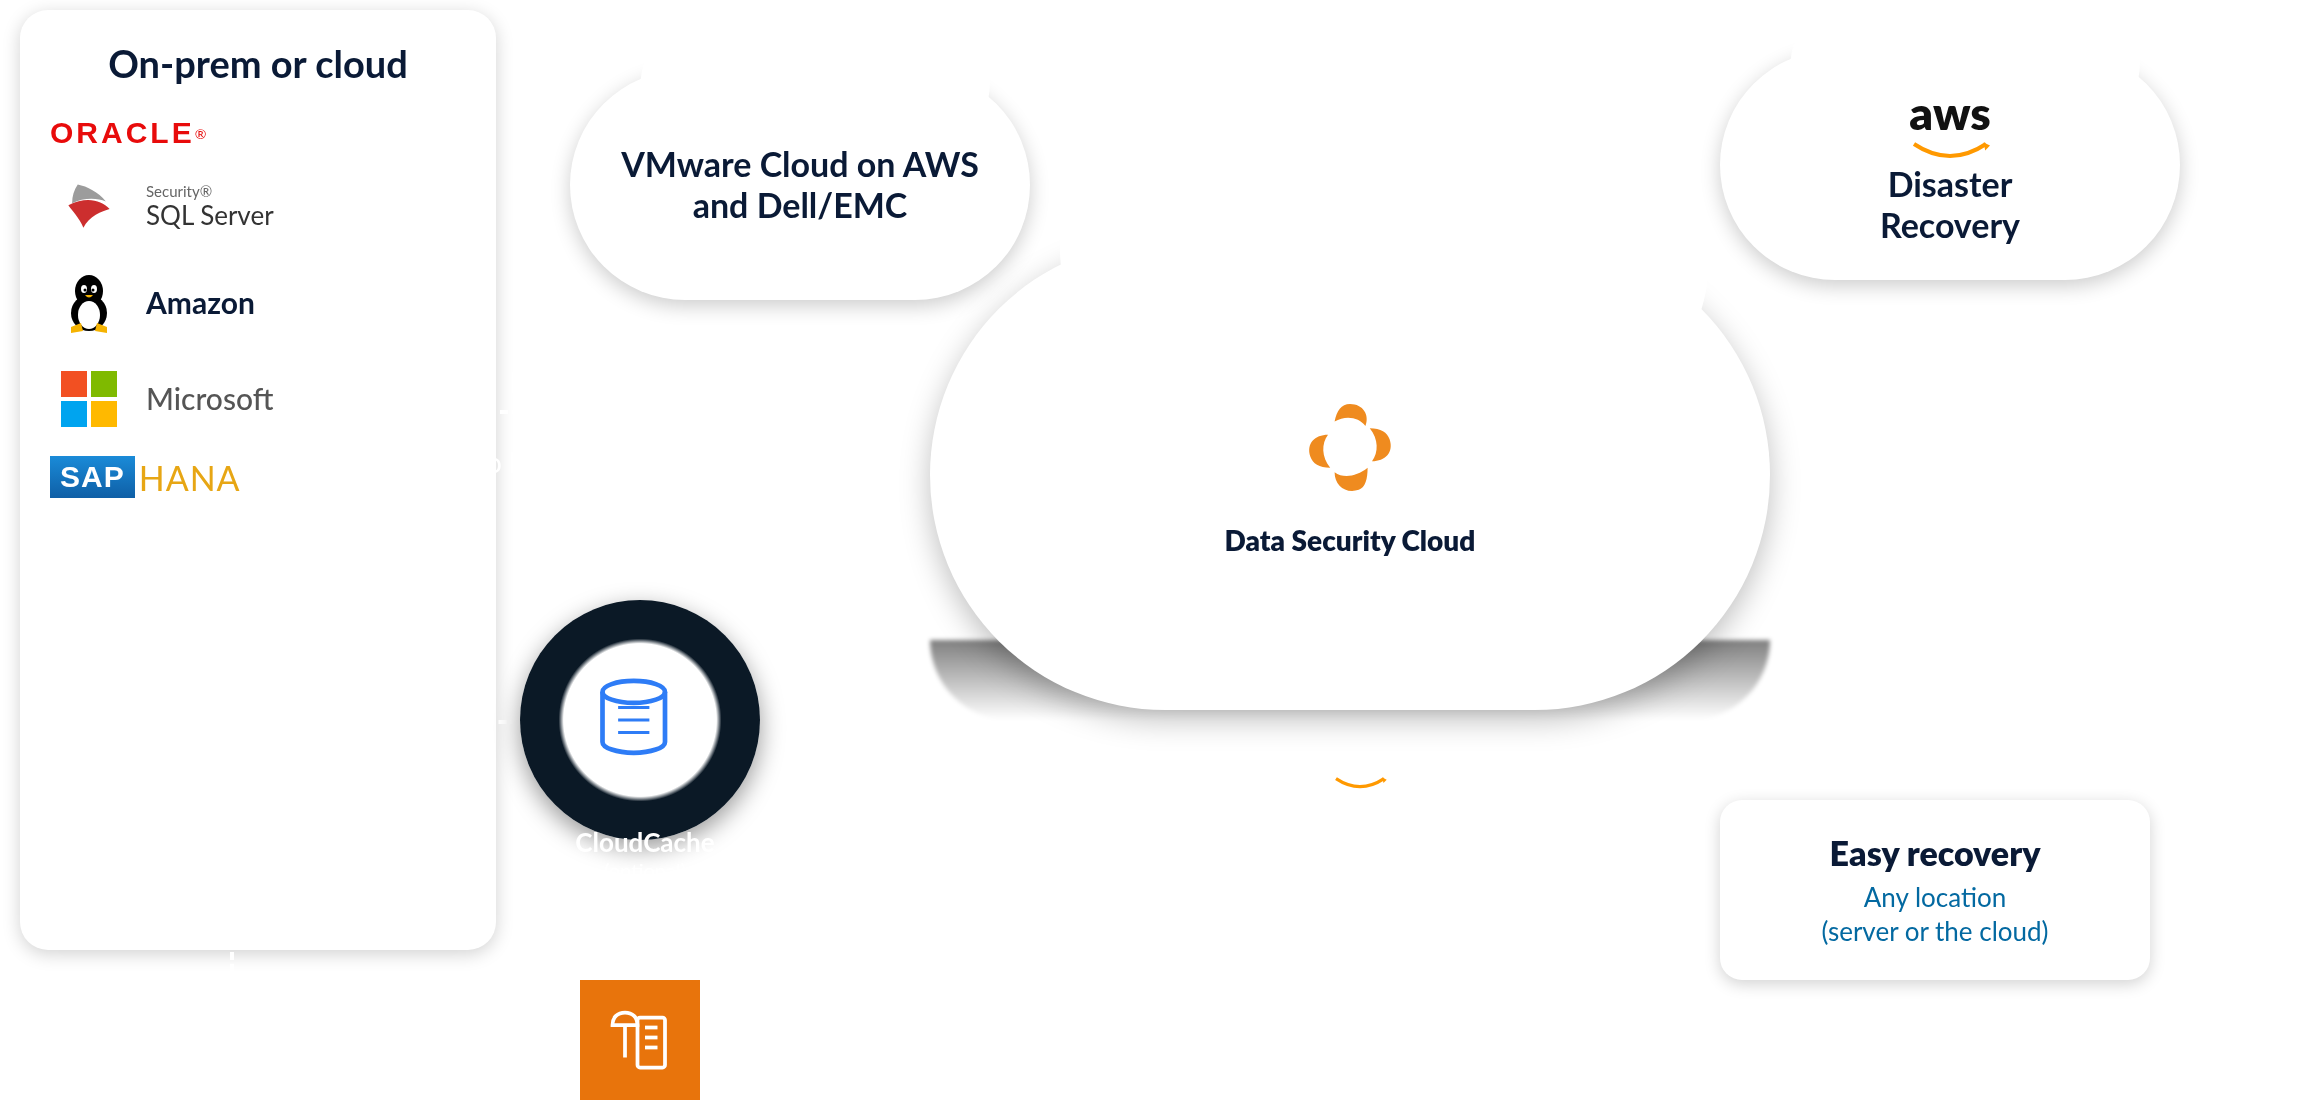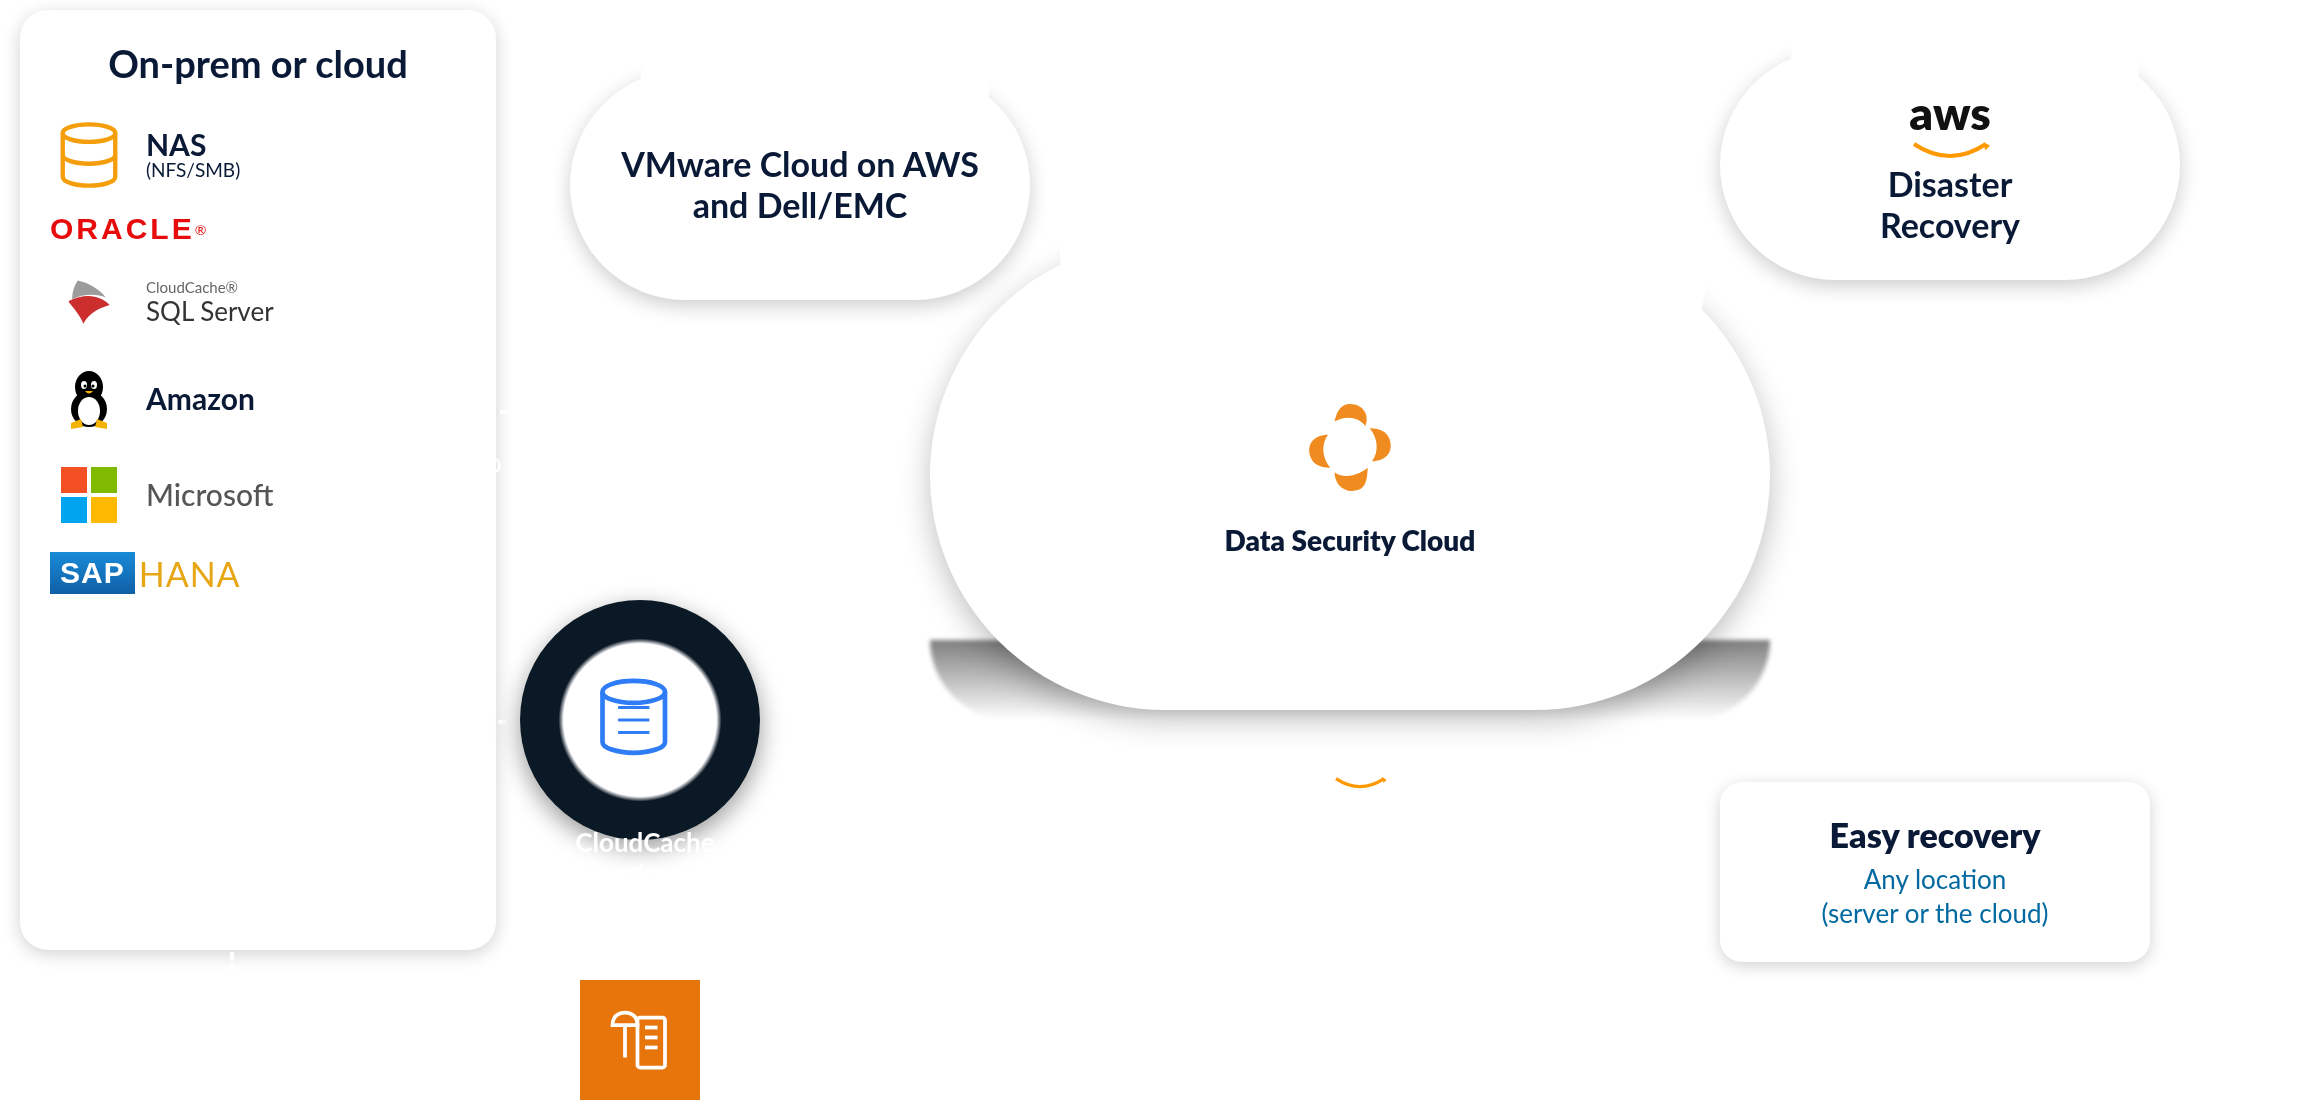--- a/index.html
+++ b/index.html
@@ -34,21 +34,21 @@
   .dr .aws-smile{width:90px;height:24px;}
   .bigcloud{left:930px;top:240px;width:840px;height:470px;background:#fff;border-radius:260px;box-shadow:0 10px 30px rgba(0,0,0,.25);}
   .bigcloud::before{content:"";position:absolute;width:320px;height:320px;background:#fff;border-radius:50%;top:-150px;left:130px;}
   .bigcloud::after{content:"";position:absolute;width:420px;height:420px;background:#fff;border-radius:50%;top:-200px;left:360px;}
   .bigshadow{position:absolute;left:930px;top:640px;width:840px;height:80px;background:linear-gradient(180deg,rgba(0,0,0,.5),rgba(0,0,0,0));border-radius:0 0 260px 260px;filter:blur(2px);}
   .dsc-knot{width:110px;height:110px;margin-bottom:20px;position:relative;z-index:2;}
   .dsc-title{font-size:28px;font-weight:800;color:#0a1a36;position:relative;z-index:2;}
   .powered{left:1190px;top:740px;color:#fff;font-size:24px;font-weight:500;display:flex;align-items:center;gap:10px;}
   .powered .awsw{font-weight:800;font-size:30px;color:#fff;}
   
-  .easy{left:1720px;top:782px;width:430px;height:180px;background:#fff;border-radius:22px;box-shadow:0 4px 16px rgba(0,0,0,.18);display:flex;flex-direction:column;align-items:center;justify-content:center;}
+  .easy{left:1720px;top:800px;width:430px;height:180px;background:#fff;border-radius:22px;box-shadow:0 4px 16px rgba(0,0,0,.18);display:flex;flex-direction:column;align-items:center;justify-content:center;}
   .easy h3{margin:0 0 8px 0;font-size:34px;font-weight:800;color:#0a1a36;}
   .easy p{margin:0;font-size:26px;color:#0369a1;text-align:center;line-height:1.3;}
   
   .cache{left:520px;top:600px;width:240px;height:240px;border-radius:50%;background:radial-gradient(circle,#fff 0 45%,#0b1926 48% 90%,#233 100%);display:flex;align-items:center;justify-content:center;box-shadow:0 8px 24px rgba(0,0,0,.4);}
   .cache-label{left:550px;top:826px;width:190px;text-align:center;color:#fff;}
   .cache-label .t{font-size:26px;font-weight:700;}
   .cache-label .s{font-size:20px;}
   .lan{left:545px;top:530px;width:200px;text-align:center;color:#fff;font-size:26px;line-height:1.25;}
   .direct1{left:510px;top:365px;color:#fff;font-size:28px;}
   .direct2{left:465px;top:445px;color:#fff;font-size:28px;}
@@ -67,50 +67,35 @@
 </style>
 </head>
 <body>
 
 <div class="stage">
 
   <div class="abs onprem">
     <h2>On-prem or cloud</h2>
 
 
-    <div class="item">
-      <span class="icon">
-        <svg viewBox="0 0 64 64" width="70" height="70">
-            <g fill="none" stroke="#f59e0b" stroke-width="4">
-              <ellipse cx="32" cy="12" rx="24" ry="8"></ellipse>
-              <path d="M8 12v40c0 4.4 10.7 8 24 8s24-3.6 24-8V12"></path>
-              <path d="M8 32c0 4.4 10.7 8 24 8s24-3.6 24-8"></path>
-            </g>
-          </svg>
-      </span>
-      <div class="txt">
-        <div class="title">NAS</div>
-        <div class="sub">(NFS/SMB)</div>
-      </div>
-    </div>
 
     <div class="item">
       <div class="oracle">ORACLE</div>
         <span style="color:#e80b0b;font-size:14px;vertical-align:top;">®</span>
     </div>
 
     <div class="item">
       <span class="icon">
         <svg viewBox="0 0 64 64" width="60" height="60">
             <path fill="#cc2e2e" d="M10 30c20-10 35-5 44 4-8 2-22 8-28 20C22 44 14 36 10 30Z"></path>
             <path fill="#9c9c9c" d="M20 8c10 2 22 8 30 18-10-4-24-4-36 2 0-8 2-14 6-20Z"></path>
           </svg>
       </span>
       <div class="txt">
-        <div class="sub" style="font-size:15px;color:#666">CloudCache®</div>
+        <div class="sub" style="font-size:15px;color:#666">Security®</div>
         <div class="sqlserver">SQL Server</div>
       </div>
     </div>
 
     <div class="item">
       <span class="icon">
         <svg viewBox="0 0 64 64" width="64" height="64">
             <ellipse cx="32" cy="20" rx="14" ry="16" fill="#000"></ellipse>
             <ellipse cx="32" cy="42" rx="18" ry="18" fill="#000"></ellipse>
             <ellipse cx="32" cy="44" rx="11" ry="14" fill="#fff"></ellipse>

